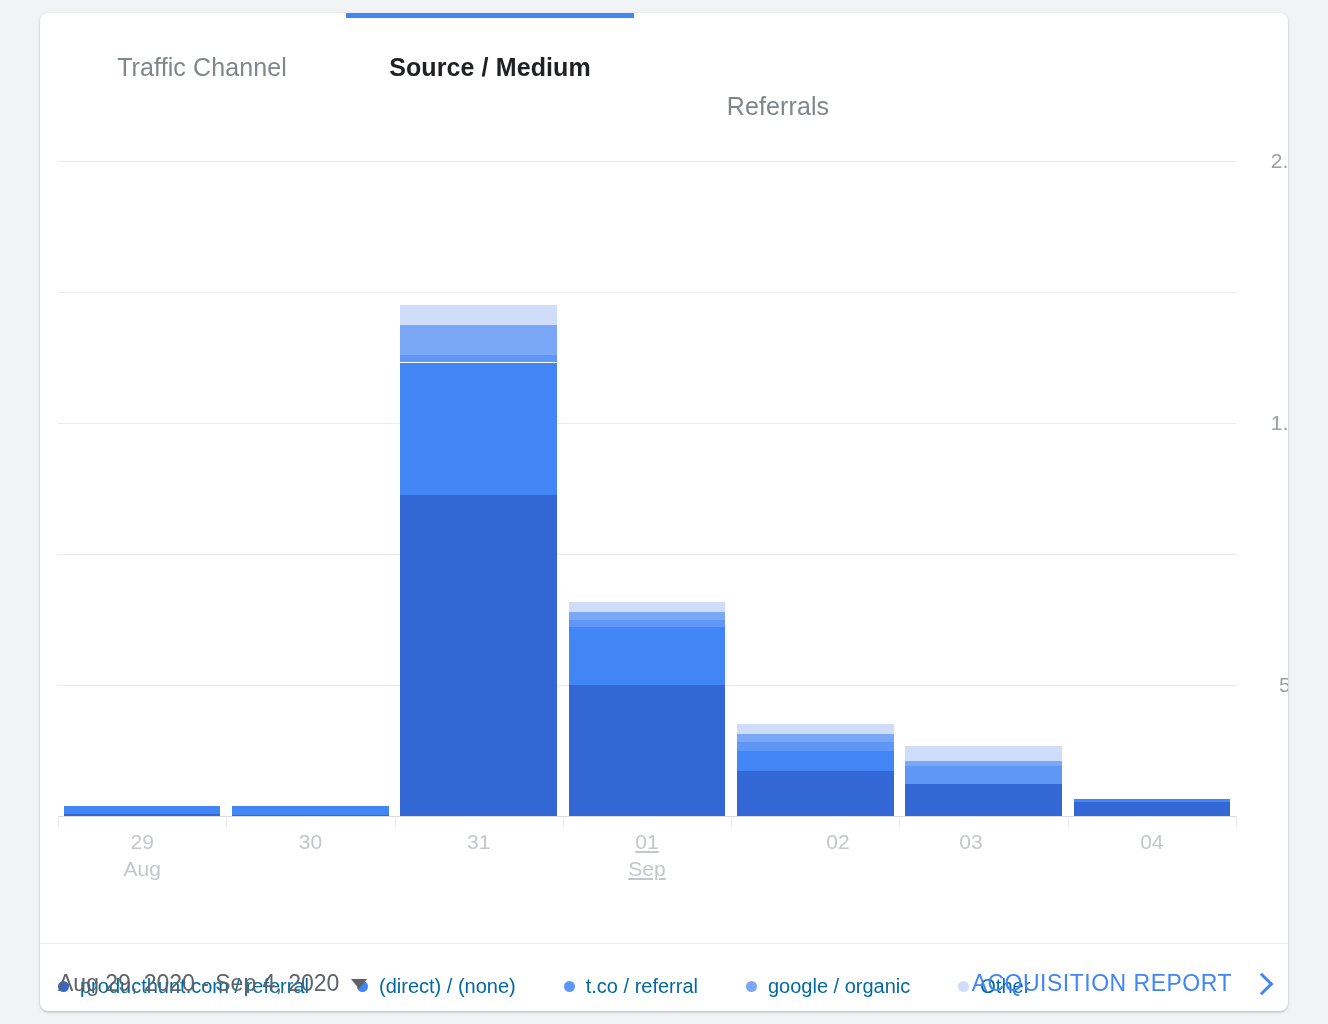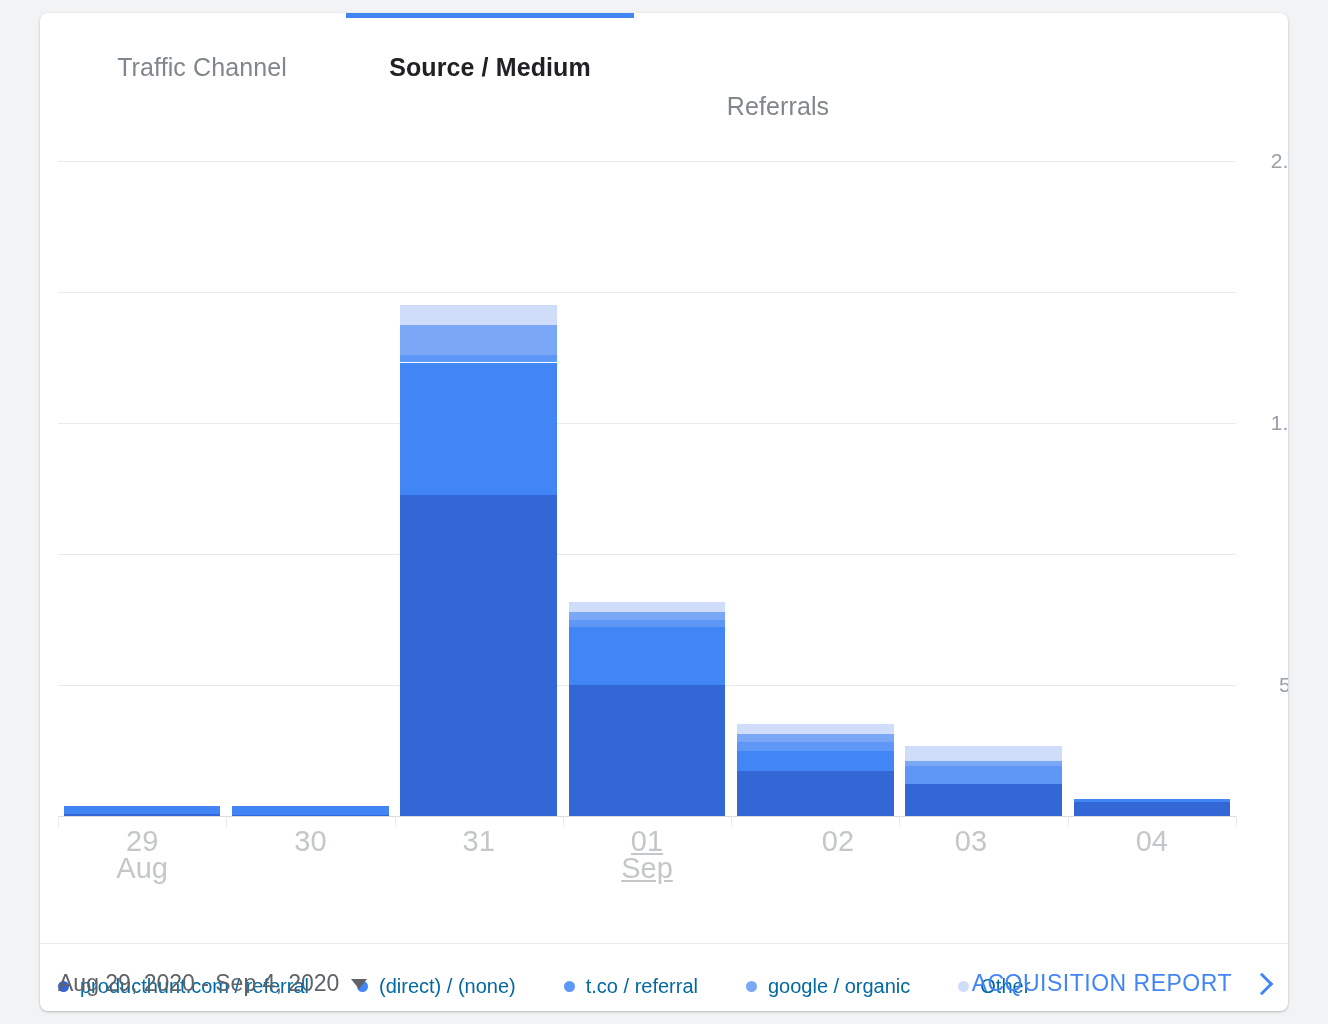--- a/index.html
+++ b/index.html
@@ -107,21 +107,21 @@
   .tick {
     position: absolute;
     top: 0;
     width: 1px;
     height: 11px;
     background: #e8eaed;
   }
   .xlabel {
     position: absolute;
     top: 12px;
-    font-size: 29px;
+    font-size: 21px;
     color: #c4c7c9;
     text-align: center;
     transform: translateX(-50%);
     line-height: 27px;
     white-space: nowrap;
   }
   .xaxis {
     position: absolute;
     left: 18px;
     top: 695px;

